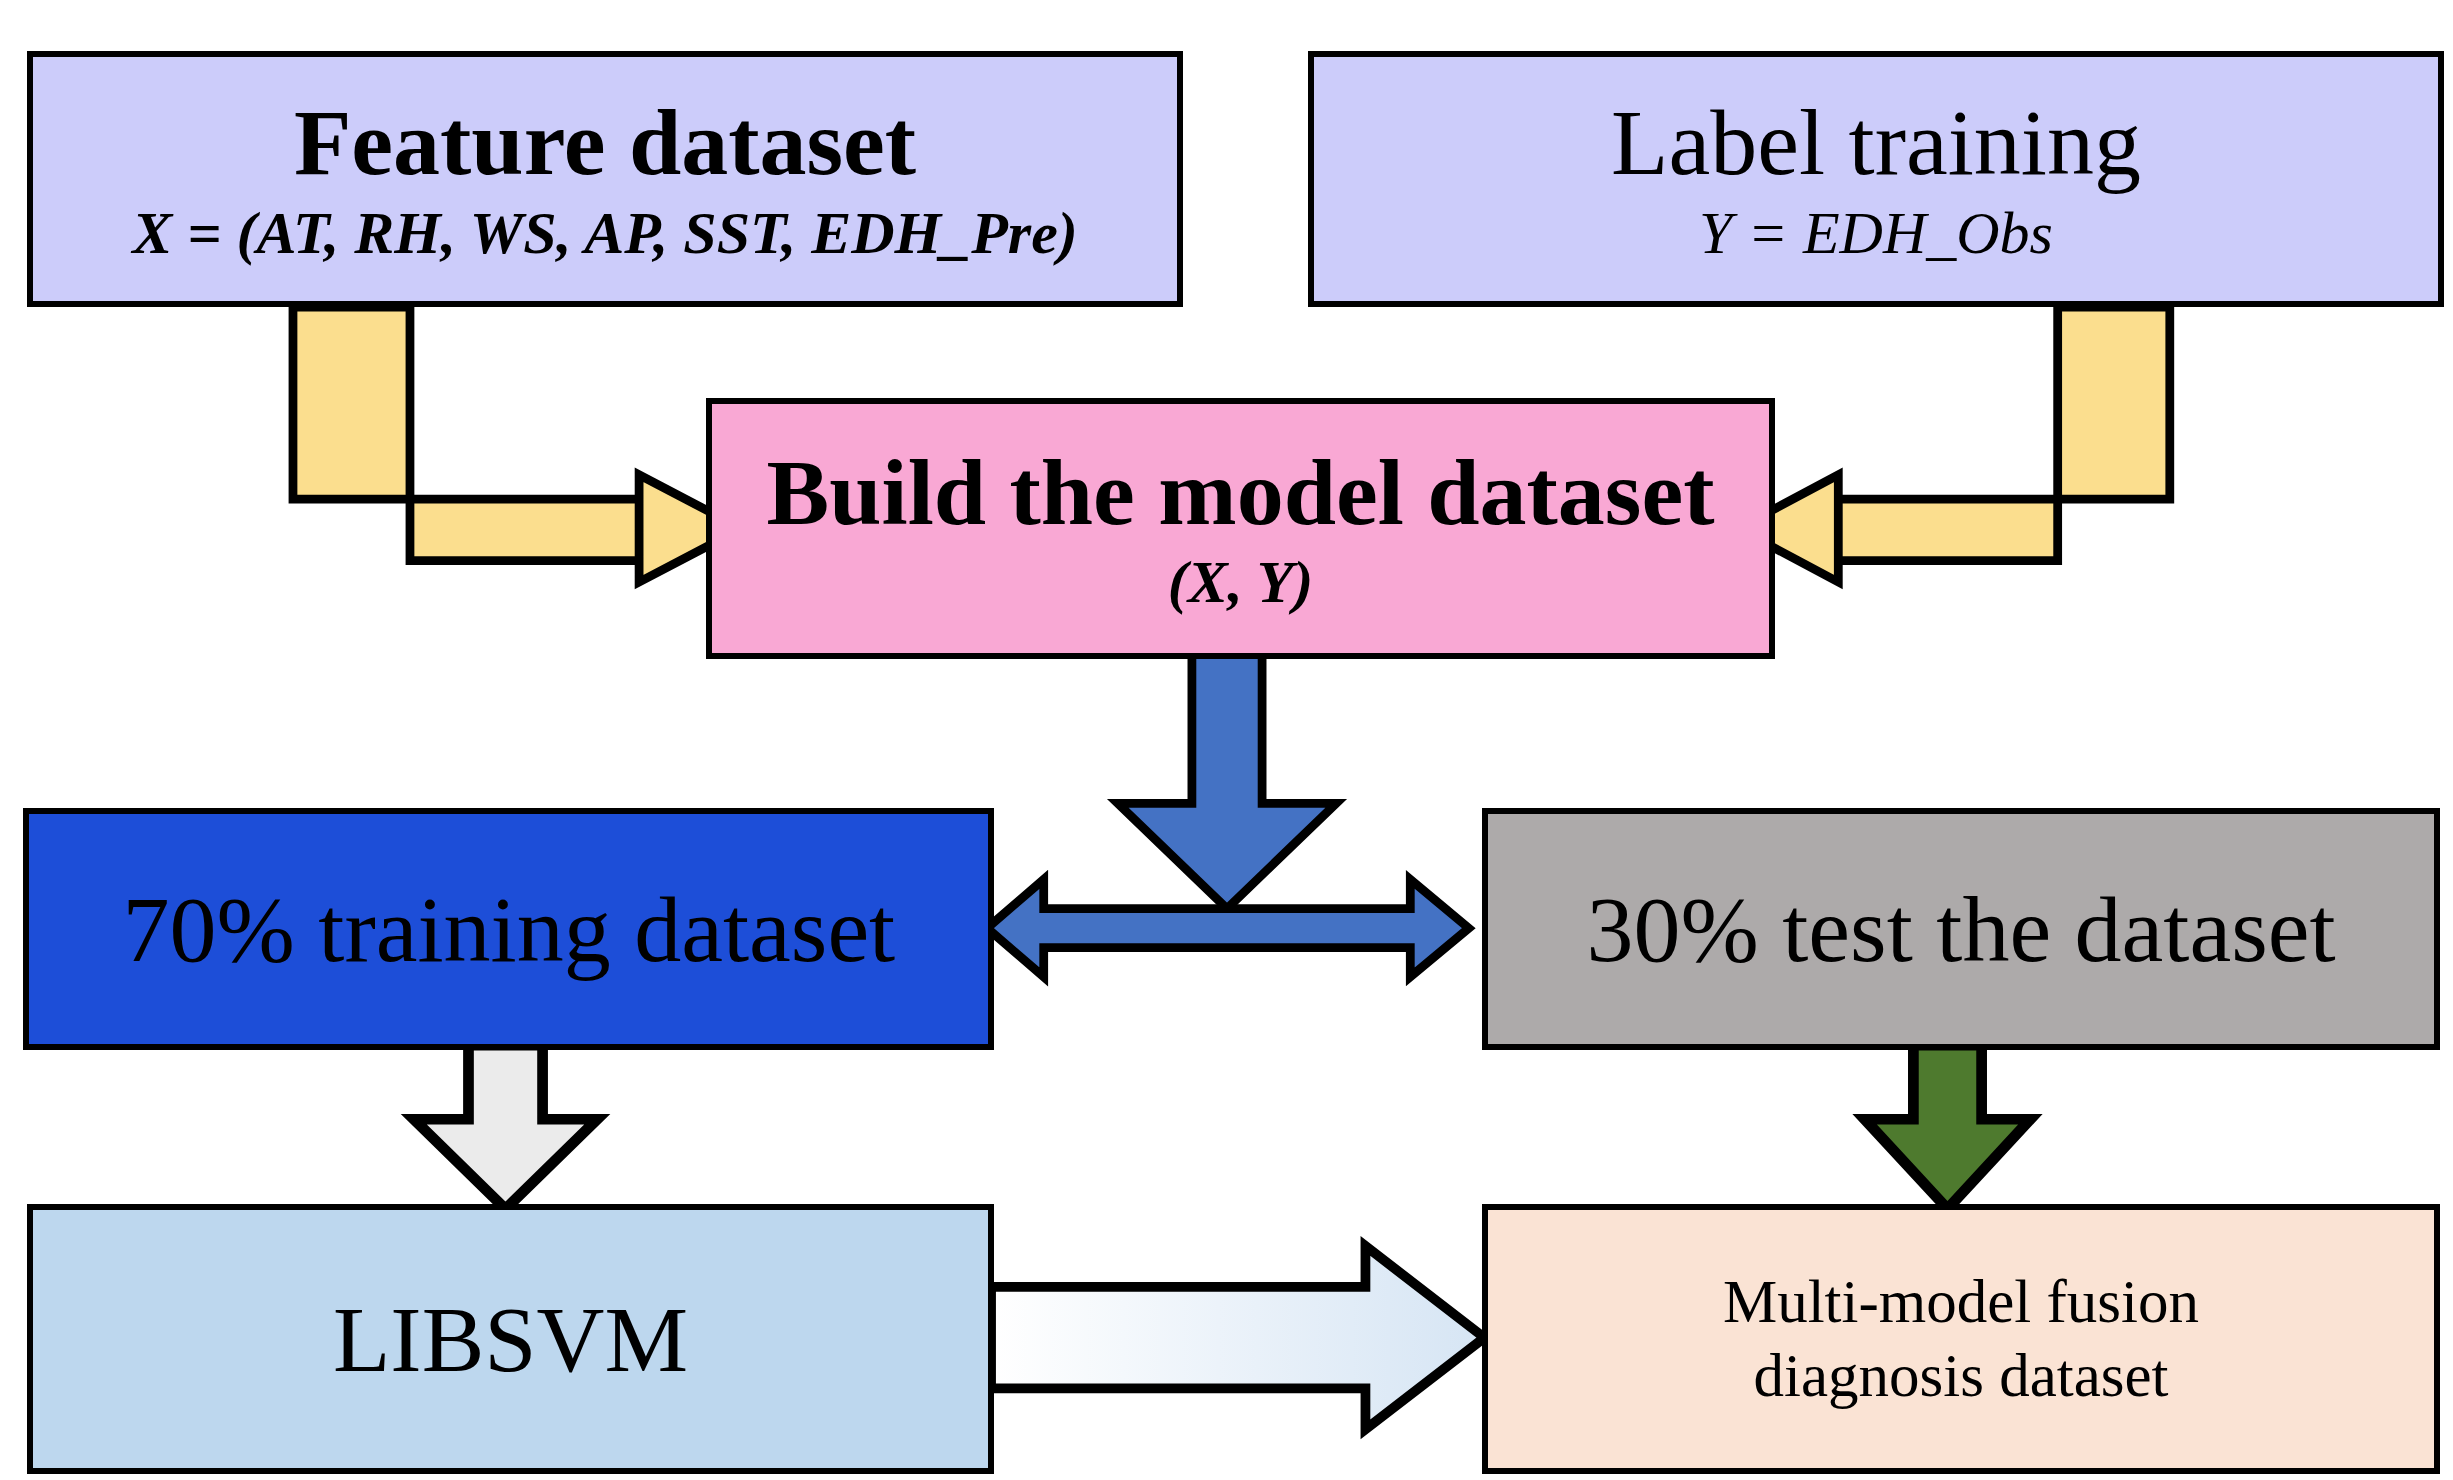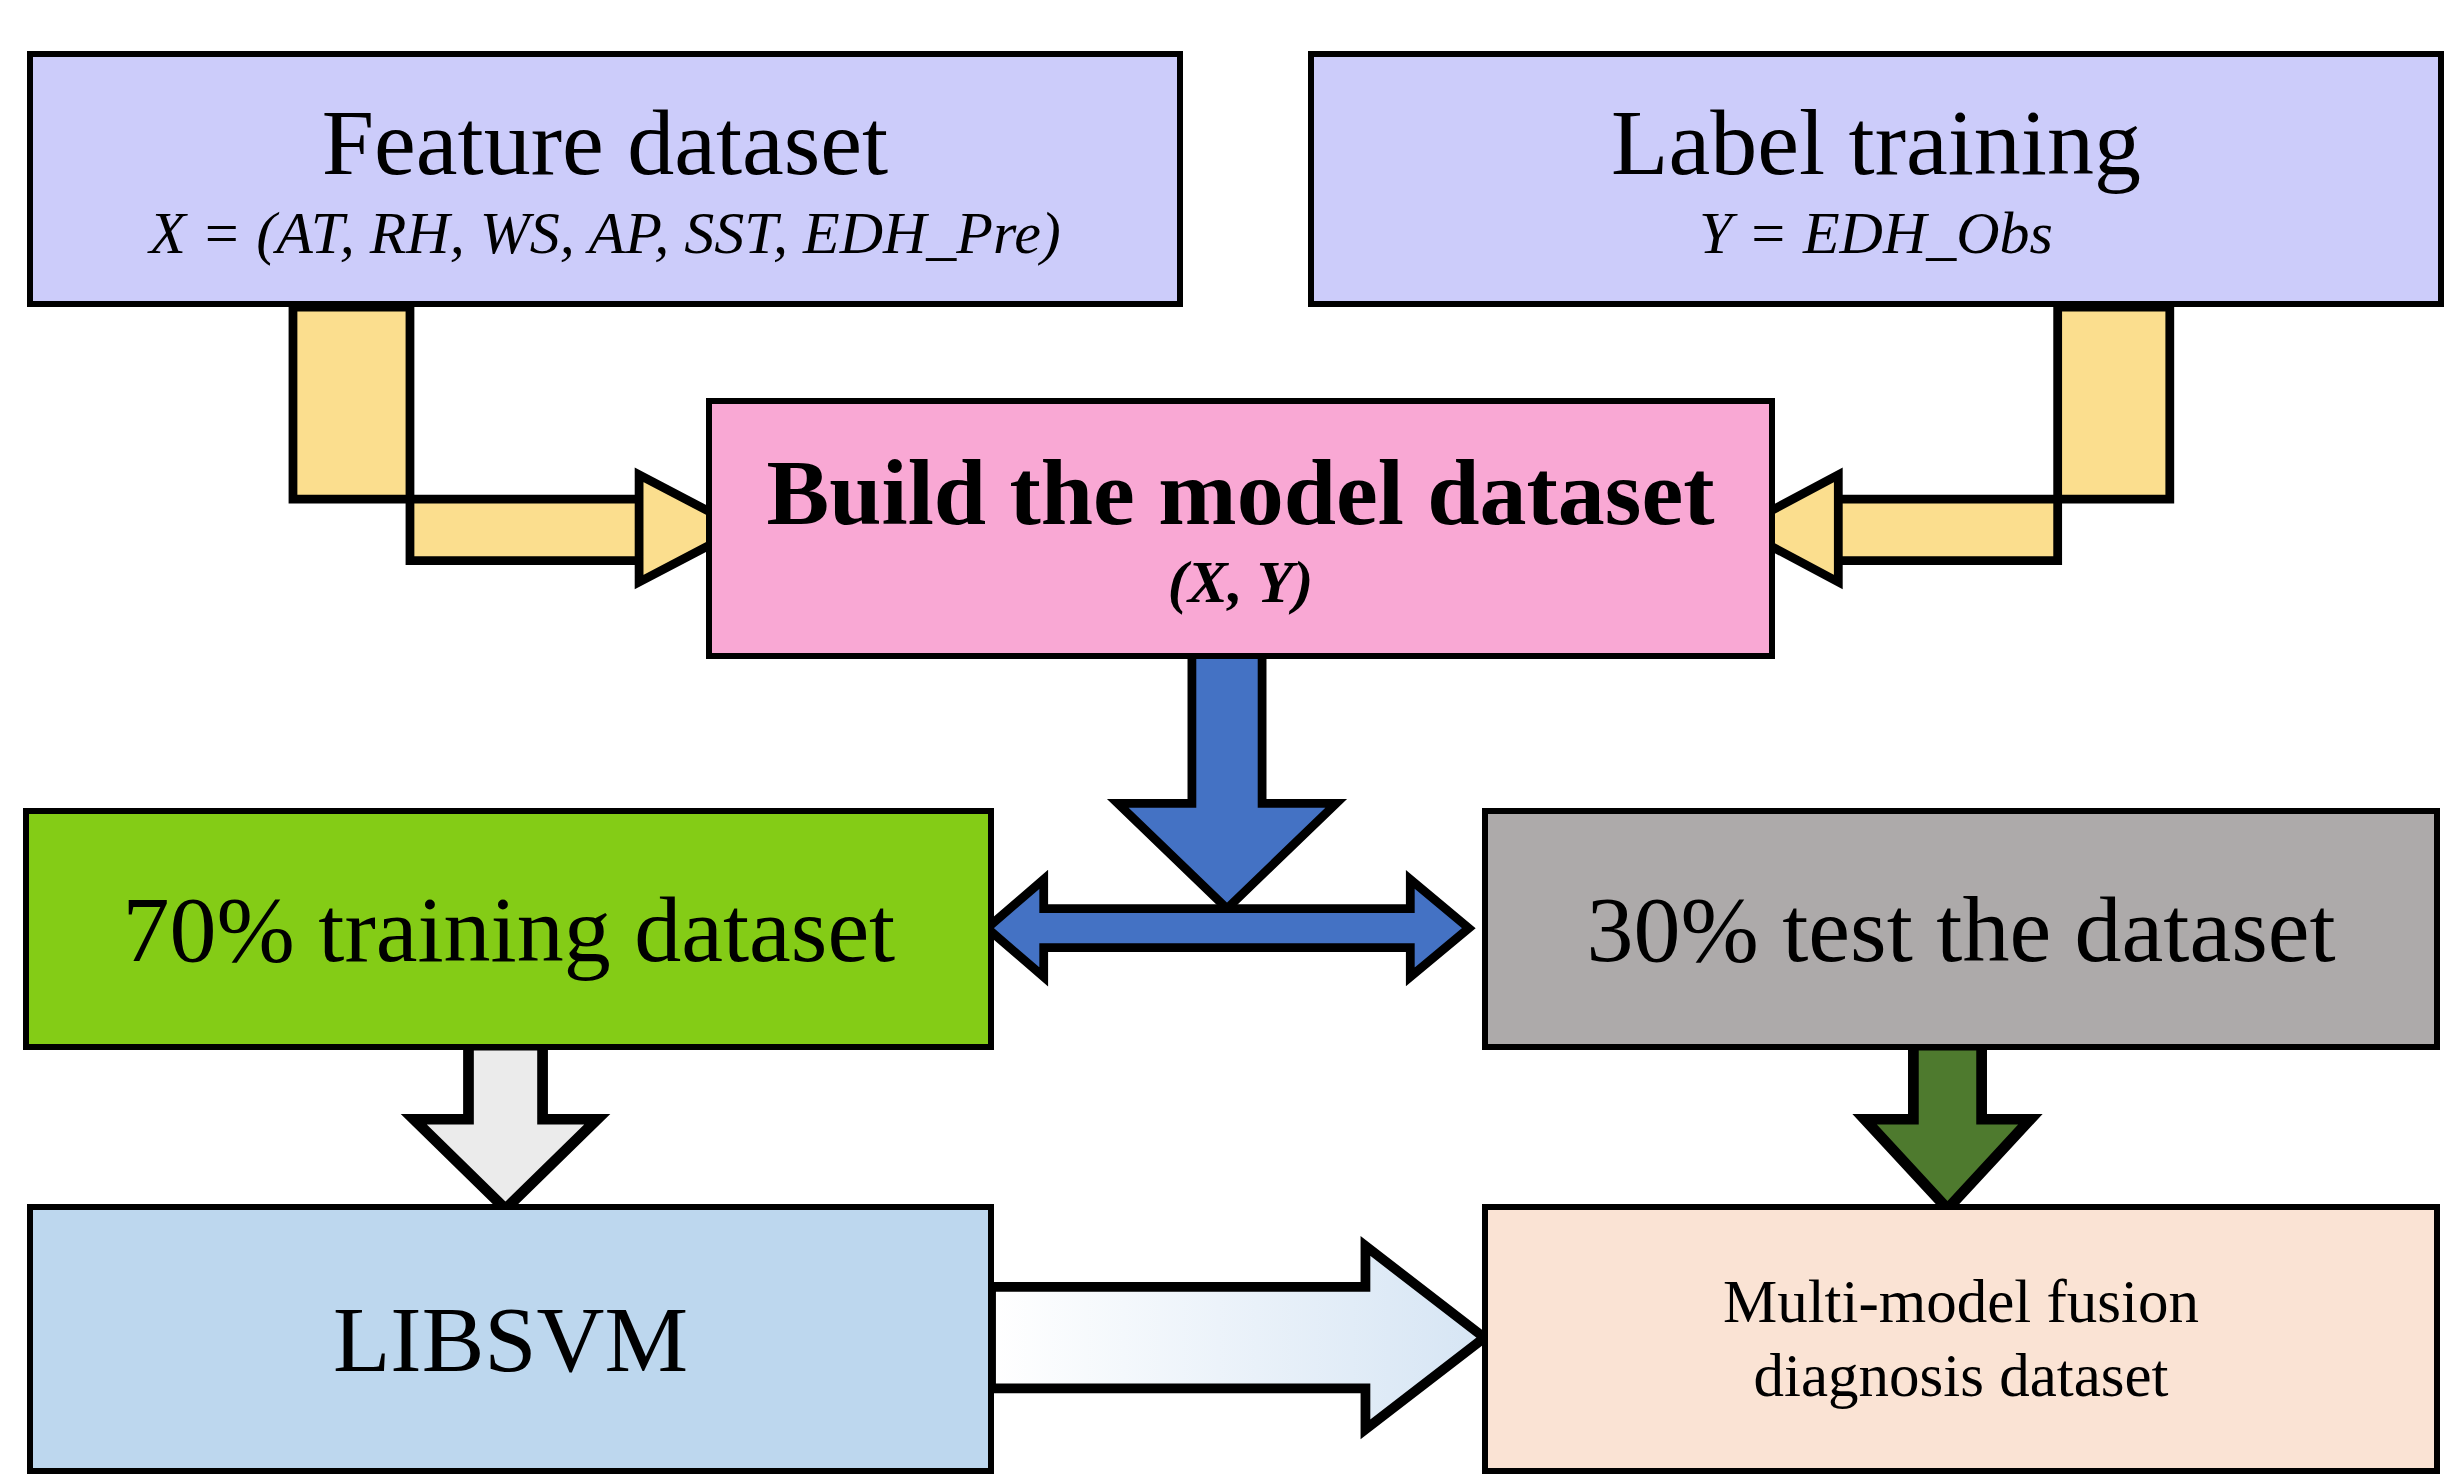--- a/index.html
+++ b/index.html
@@ -41,24 +41,24 @@
     font-style: italic;
     white-space: nowrap;
     margin-top: 9.8px;
   }
   .box .title-2l {
     font-size: 61px;
     line-height: 1.22;
   }
 
   
-  #box-feature  { left: 27px;   top: 51px;   width: 1156px; height: 256px; background: #ccccfa; }
+  #box-feature  { left: 27px;   top: 51px;   width: 1156px; height: 256px; background: #ccccfa; font-weight: bold; }
   #box-label    { left: 1308px; top: 51px;   width: 1136px; height: 256px; background: #ccccfa; }
   #box-build    { left: 706px;  top: 398px;  width: 1069px; height: 261px; background: #f9a8d4; font-weight: bold; }
-  #box-train    { left: 23.4px;   top: 808px;  width: 971px;  height: 242px; background: #84cc16; }
+  #box-train    { left: 23.4px;   top: 808px;  width: 971px;  height: 242px; background: #1d4ed8; }
   #box-test     { left: 1482px; top: 808px;  width: 958px;  height: 242px; background: #adaaaa; }
   #box-libsvm   { left: 27px;   top: 1204px; width: 967px;  height: 270px; background: #bdd7ee; }
   #box-fusion   { left: 1482px; top: 1204px; width: 958px;  height: 270px; background: #fae3d4; }
 
   
   .arrow-layer {
     position: absolute;
     left: 0; top: 0;
     width: 2454px;
     height: 1480px;

